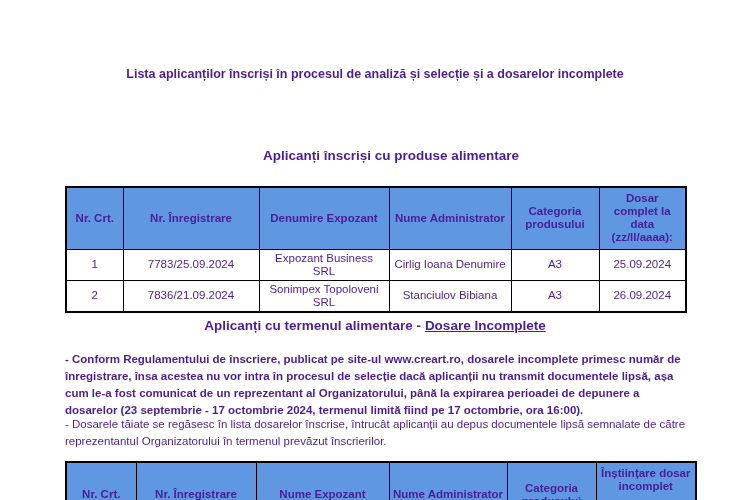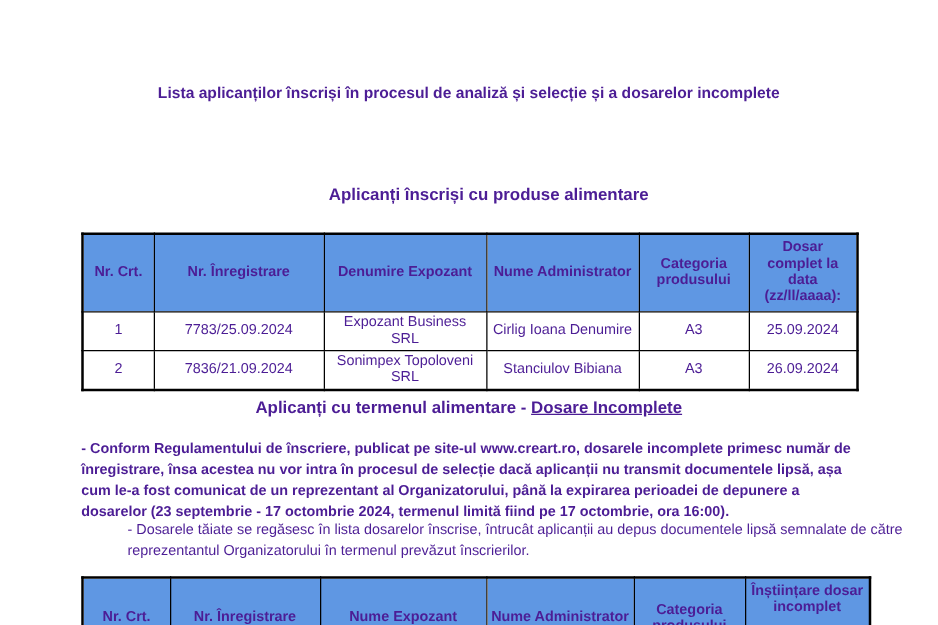--- a/index.html
+++ b/index.html
@@ -60,21 +60,21 @@
   .tbl2 thead th.top-align { vertical-align: top; padding-top: 4px; }
   .para {
     position: absolute;
     left: 65px;
     width: 626px;
     font-size: 11.5px;
     line-height: 17px;
     text-align: left;
   }
   .p1 { top: 351px; font-weight: bold; }
-  .p2 { top: 416px; margin-left: 37px; }
+  .p2 { top: 416px; }
 </style>
 </head>
 <body>
 
 <div class="page">
 
   <div class="doc-title">
     <div>Lista aplicanților înscriși în procesul de analiză și selecție și a dosarelor incomplete</div>
   </div>
 

